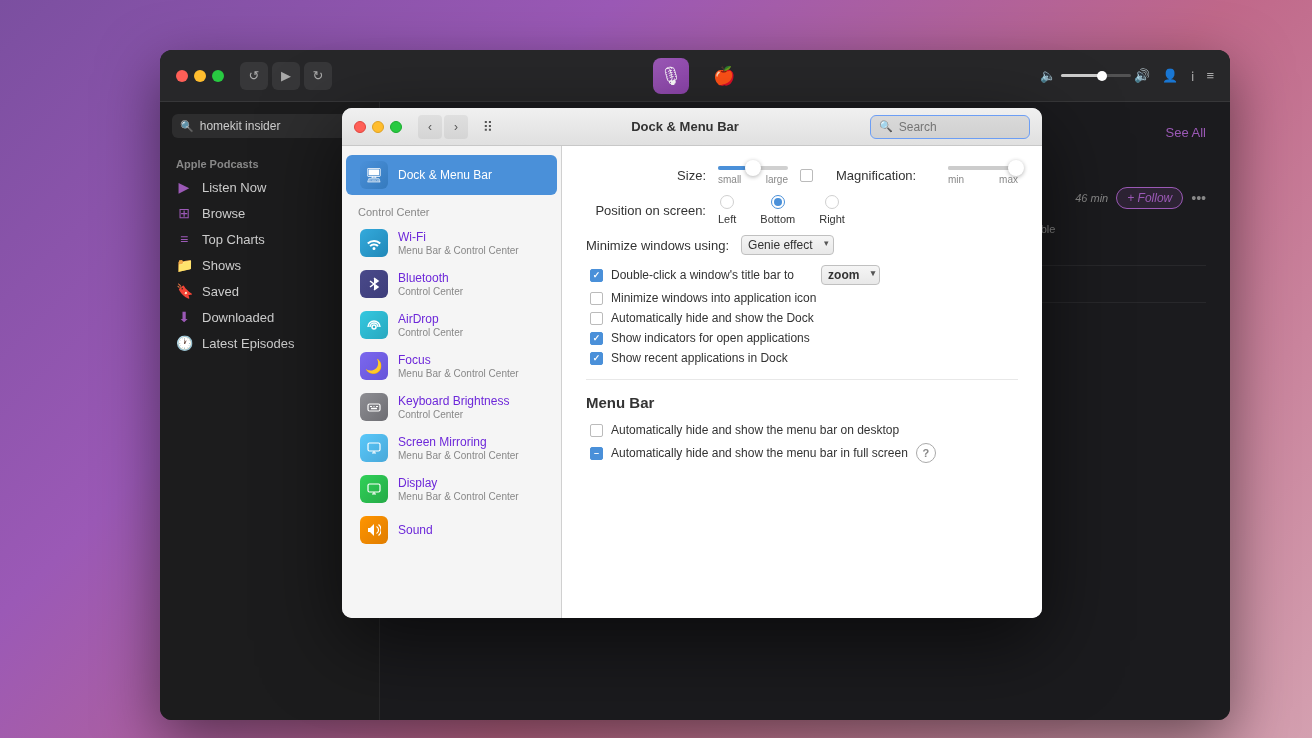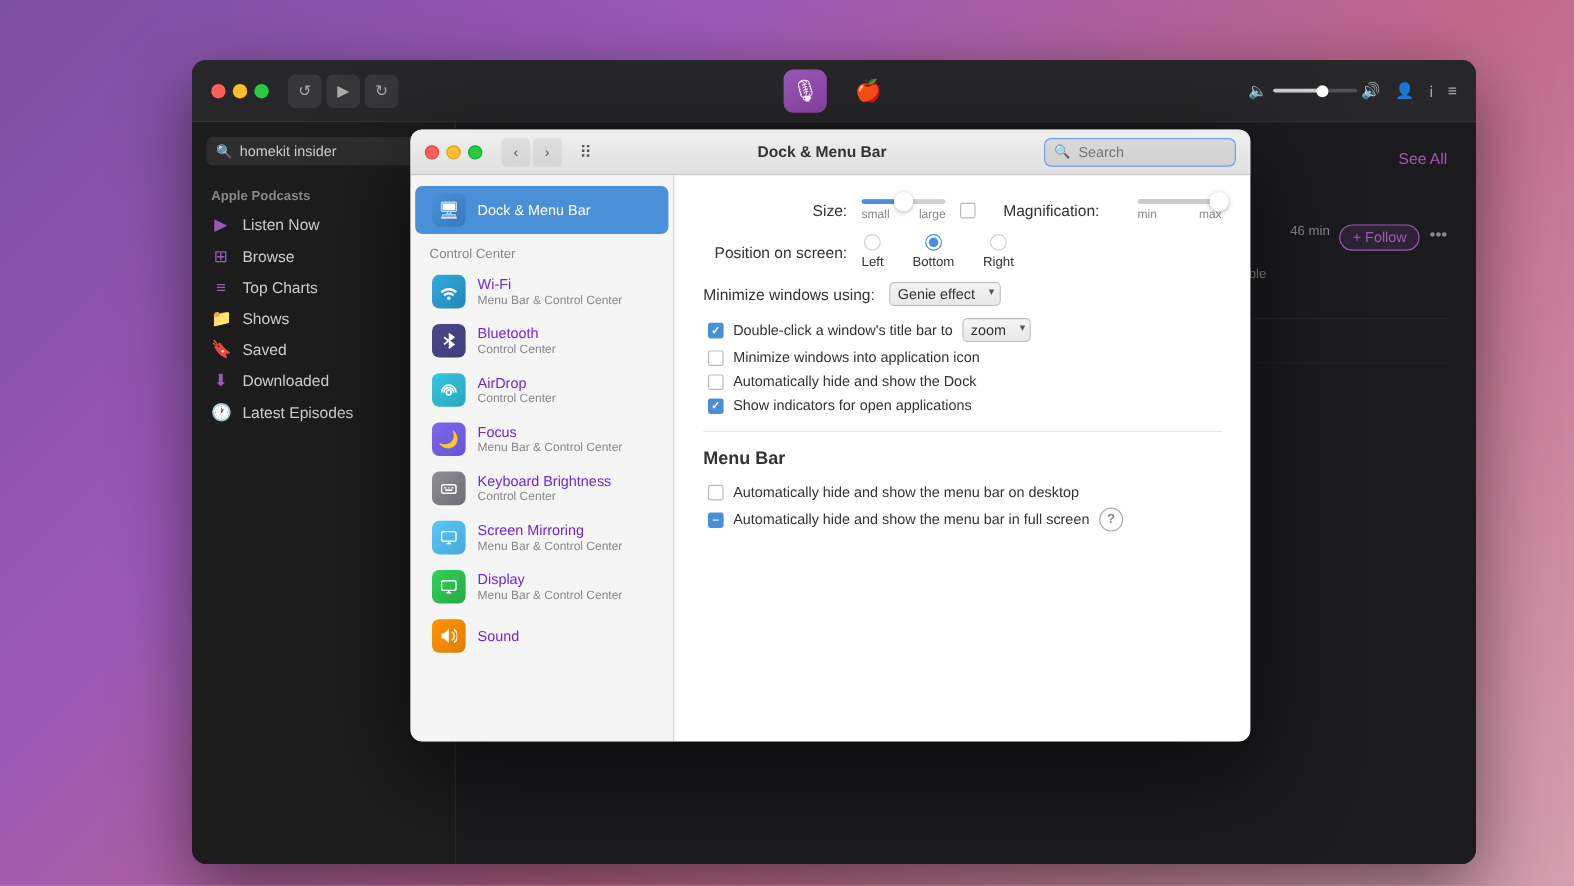--- a/index.html
+++ b/index.html
@@ -208,21 +208,21 @@
       border-radius: 8px;
       background: linear-gradient(135deg, #2C3E50, #4A5568);
       flex-shrink: 0;
     }
 
     .ep-info { flex: 1; }
     .ep-date { font-size: 11px; color: #888; margin-bottom: 2px; }
     .ep-title { font-size: 13px; font-weight: 600; color: white; margin-bottom: 4px; }
     .ep-desc { font-size: 11px; color: #888; line-height: 1.4; }
 
-    .ep-actions { display: flex; gap: 8px; }
+    .ep-actions { display: flex; align-items: center; gap: 8px; font-style: italic; }
     .ep-duration { font-size: 11px; color: #888; }
     .ep-more { color: #888; font-size: 14px; cursor: pointer; }
 
     .follow-btn {
       display: flex;
       align-items: center;
       gap: 4px;
       background: rgba(155,89,182,0.15);
       color: #9B59B6;
       border: 1px solid #9B59B6;
@@ -849,21 +849,21 @@
         <div class="pane-label">Minimize windows using:</div>
         <div class="select-box">
           <span>Genie effect</span>
           <span style="position:absolute;right:4px;top:2px;font-size:9px;color:#555;">▾</span>
         </div>
       </div>
 
       <div class="checkbox-row">
         <div class="checkbox checked"></div>
         <span class="checkbox-label">Double-click a window's title bar to</span>
-        <div class="select-box" style="position:relative;display:inline-block;margin-left:0;">
+        <div class="select-box" style="position:relative;display:inline-block;margin-left:19px;font-weight:bold;">
           <span>zoom</span>
           <span style="position:absolute;right:4px;top:2px;font-size:9px;color:#555;">▾</span>
         </div>
       </div>
 
       <div class="checkbox-row">
         <div class="checkbox"></div>
         <span class="checkbox-label">Minimize windows into application icon</span>
       </div>
 
@@ -871,20 +871,24 @@
       <div class="checkbox-row">
         <div class="checkbox"></div>
         <span class="checkbox-label">Automatically hide and show the Dock</span>
       </div>
 
       <div class="checkbox-row">
         <div class="checkbox checked"></div>
         <span class="checkbox-label">Show indicators for open applications</span>
       </div>
 
+      <div class="checkbox-row">
+        <div class="checkbox checked"></div>
+        <span class="checkbox-label">Show recent applications in Dock</span>
+      </div>
 
       <div class="divider"></div>
 
       <div class="pane-section-title">Menu Bar</div>
 
       <div class="checkbox-row">
         <div class="checkbox"></div>
         <span class="checkbox-label">Automatically hide and show the menu bar on desktop</span>
       </div>
 

